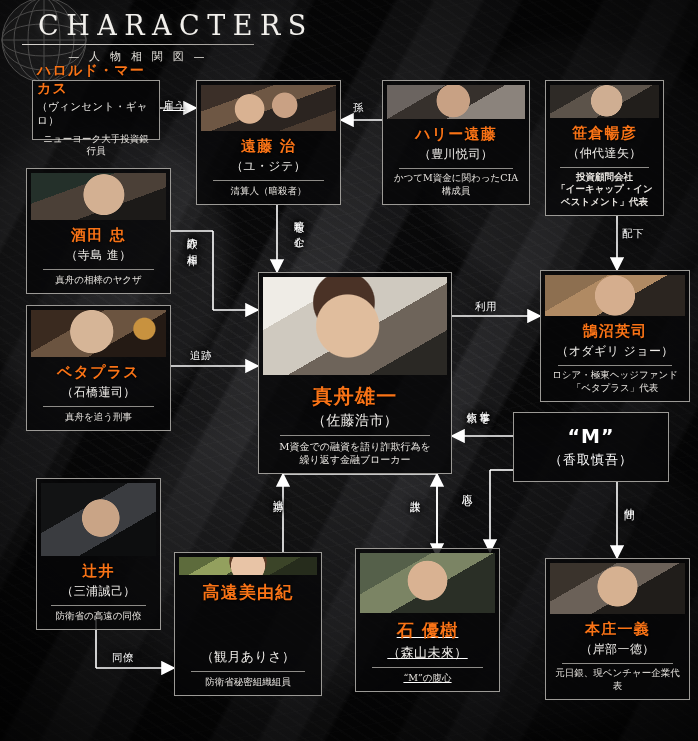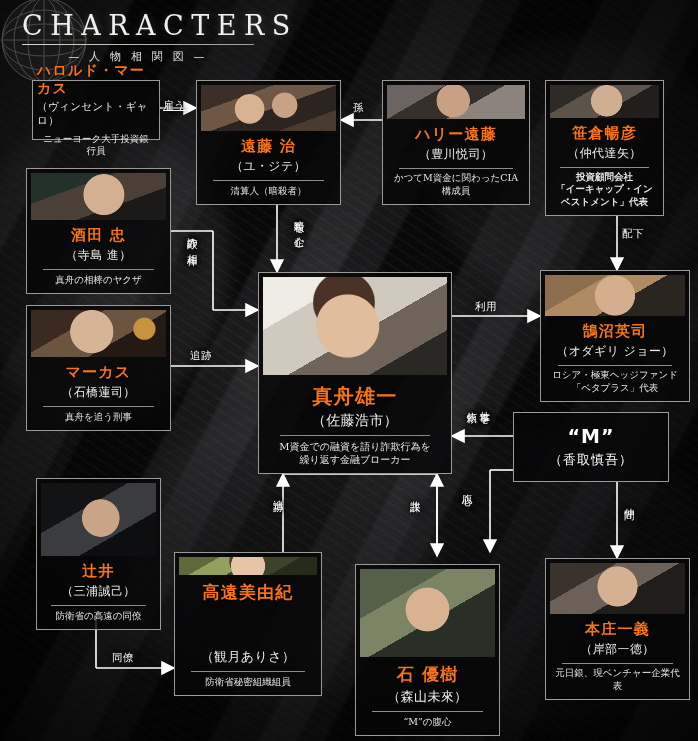--- a/index.html
+++ b/index.html
@@ -48,20 +48,21 @@
 
   
   .globe { position:absolute; left:-4px; top:-6px; width:120px; height:120px; z-index:1; opacity:.5; }
 
   
   .header { position:absolute; left:22px; top:10px; z-index:6; }
   .title {
     font-family:"DejaVu Serif","Liberation Serif",serif;
     font-size:27px; letter-spacing:7.5px; color:#f2f0ec; font-weight:400;
     text-shadow:0 0 9px rgba(255,255,255,.18);
+    margin-left:16px;
   }
   .title-rule { width:232px; height:1px; background:linear-gradient(90deg,#d8d5d0,#9d9a95); margin-top:3px; }
   .subtitle {
     margin-top:4px; font-size:11px; letter-spacing:3.2px; color:#e6e3dd; text-align:center; width:232px;
   }
 
   
   .lines { position:absolute; inset:0; z-index:3; pointer-events:none; }
 
   
@@ -237,21 +238,21 @@
     <div class="rl">真舟の相棒のヤクザ</div>
   </div>
 
   <div class="card" style="left:26px;top:305px;width:145px;height:126px;">
     <div class="photo">
         <i style="background:
       radial-gradient(circle at 45% 46%, #d6b597 0 27%, rgba(0,0,0,0) 28%),
       radial-gradient(circle at 84% 40%, #c8923f 0 9%, rgba(0,0,0,0) 10%),
       linear-gradient(150deg,#3a2a1f 0 34%,#6b5440 34% 64%,#241a14 64% 100%)"></i>
       </div>
-    <div class="nm">マーカス</div>
+    <div class="nm">ベタプラス</div>
     <div class="ac">（石橋蓮司）</div>
     <div class="rule"></div>
     <div class="rl">真舟を追う刑事</div>
   </div>
 
   <div class="card" style="left:36px;top:478px;width:125px;height:152px;">
     <div class="photo" style="height:86px;">
         <i style="background:
       radial-gradient(circle at 52% 48%, #c9a486 0 26%, rgba(0,0,0,0) 27%),
       linear-gradient(150deg,#121314 0 36%,#3a3c40 36% 68%,#0d0e0f 68% 100%)"></i>
@@ -300,21 +301,21 @@
       radial-gradient(circle at 50% 50%, #e8c4a6 0 24%, rgba(0,0,0,0) 25%),
       radial-gradient(circle at 50% 24%, #5a3a25 0 26%, rgba(0,0,0,0) 27%),
       linear-gradient(150deg,#5d6b3c 0 24%,#93a05e 24% 46%,#3b4428 46% 72%,#262c1c 72% 100%)"></i>
       </div>
     <div class="nm" style="font-size:17px;">高遠美由紀</div>
     <div class="ac" style="font-size:13px;margin-top:44px;">（観月ありさ）</div>
     <div class="rule"></div>
     <div class="rl">防衛省秘密組織組員</div>
   </div>
 
-  <div class="card" style="left:355px;top:564px;width:145px;height:172px;">
+  <div class="card" style="left:355px;top:548px;width:145px;height:144px;text-decoration:underline;">
     <div class="photo" style="height:93px;">
         <i style="background:
       radial-gradient(circle at 50% 46%, #d9b292 0 26%, rgba(0,0,0,0) 27%),
       linear-gradient(150deg,#55604a 0 30%,#7b8464 30% 56%,#2a2f26 56% 100%)"></i>
       </div>
     <div class="nm" style="font-size:17px;">石 優樹</div>
     <div class="ac" style="font-size:13px;">（森山未來）</div>
     <div class="rule"></div>
     <div class="rl">“M”の腹心</div>
   </div>

